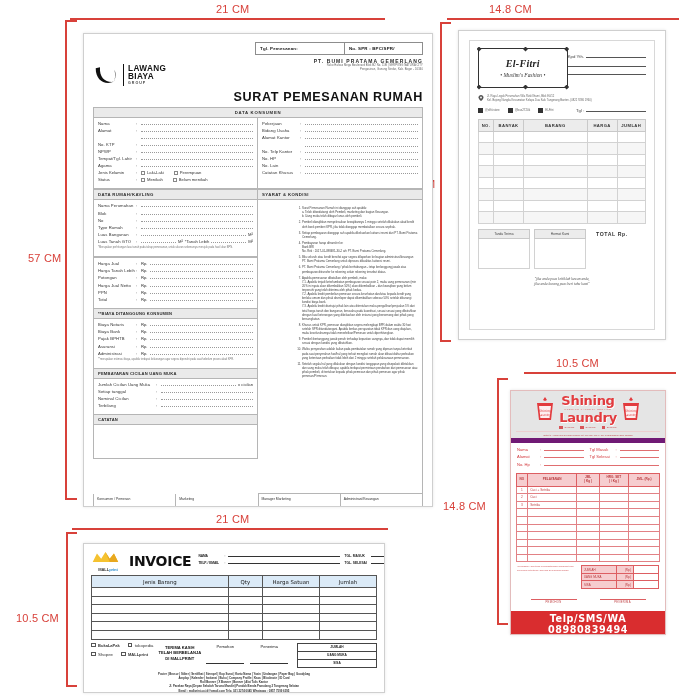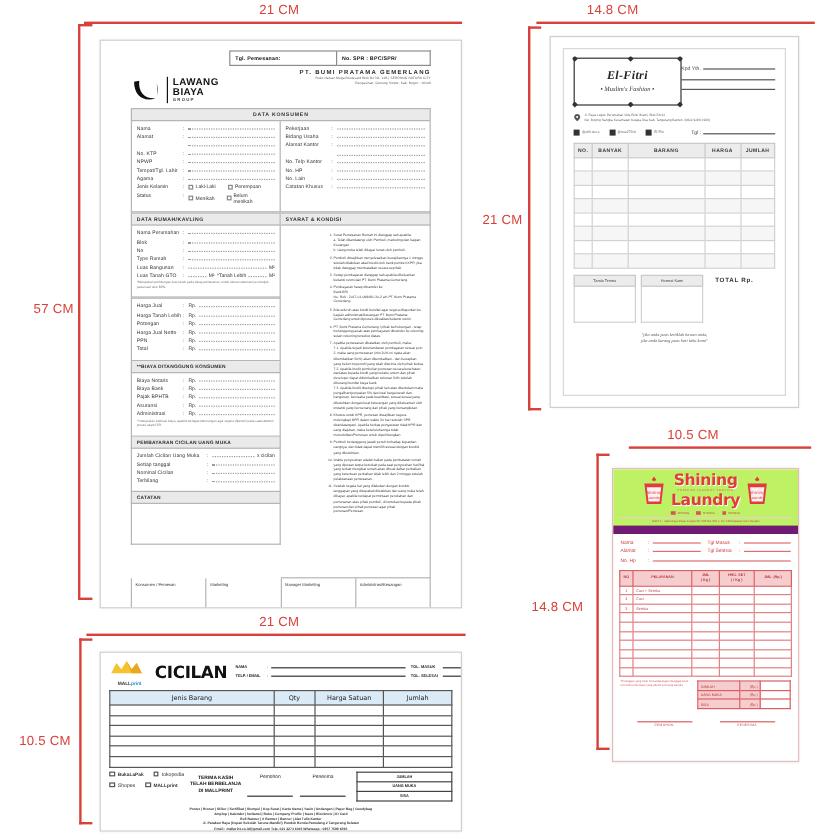--- a/index.html
+++ b/index.html
@@ -18,21 +18,21 @@
     letter-spacing:.2px; white-space:nowrap;
   }
   .bracket { position:absolute; border:2px solid #d8413a; }
   .br-top { border-bottom:none; border-left:none; border-right:none; }
 
   
   .paper { position:absolute; background:#fff; border:1px solid #cfcfcf;
            box-shadow:0 0 3px rgba(0,0,0,.10); overflow:hidden; }
 
   
-  #doc-spr { left:83px; top:33px; width:302px; height:474px; padding:8px 25px; }
+  #doc-spr { left:83px; top:33px; width:350px; height:474px; padding:8px 9px; }
   .spr-topline { display:flex; justify-content:flex-end; gap:0; }
   .spr-box { border:1px solid #8d8d8d; font-size:4.4px; padding:3px 4px;
              color:#111; font-weight:bold; letter-spacing:.2px; }
   .spr-box.a { width:90px; }
   .spr-box.b { width:78px; border-left:none; }
   .spr-head { display:flex; align-items:flex-start; margin-top:3px; }
   .logo-wrap { display:flex; align-items:center; gap:4px; padding-top:5px; }
   .logo-mark { width:26px; height:24px; }
   .logo-div { width:1px; height:22px; background:#111; }
   .logo-txt { line-height:1.0; }
@@ -108,21 +108,21 @@
   .ef-sig .cap { background:#ececec; border:1px solid #c9c9c9; font-size:3.2px;
                  text-align:center; color:#444; padding:2px 0; }
   .ef-sig .bx { border:1px solid #d2d2d2; border-top:none; height:30px; }
   .ef-total { margin-left:6px; font-size:5.2px; font-weight:bold; color:#333;
               letter-spacing:.6px; padding-top:2px;}
   .ef-quote { text-align:center; font-family:"Liberation Serif", serif; font-style:italic;
               font-size:3.6px; color:#555; line-height:1.5; margin-top:8px; }
 
   
   #doc-laundry { left:510px; top:390px; width:156px; height:245px; border:1px solid #e3bcbc; }
-  .sl-head { background:#bef264; border-bottom:7px solid #701a75; padding:4px 5px 2px;
+  .sl-head { background:#e5e5e5; border-bottom:5px solid #701a75; padding:4px 5px 2px;
              position:relative; }
   .sl-row1 { display:flex; align-items:center; justify-content:center; gap:3px; }
   .sl-badge { width:22px; height:26px; flex:none; }
   .sl-word { text-align:center; line-height:.95; }
   .sl-word .w1 { font-size:13px; font-weight:bold; color:#e23b3e; letter-spacing:-.3px;
                  font-family:"DejaVu Sans", sans-serif; text-shadow:0.7px 0.7px 0 #fff; }
   .sl-word .w2 { font-size:13px; font-weight:bold; color:#e23b3e; letter-spacing:-.3px;
                  font-family:"DejaVu Sans", sans-serif; text-shadow:0.7px 0.7px 0 #fff; }
   .sl-word .wtag { font-size:2.3px; color:#d3595b; letter-spacing:.6px; margin:1px 0; }
   .sl-soc { display:flex; justify-content:center; gap:6px; margin-top:2px; }
@@ -242,20 +242,21 @@
           <div class="l2">BIAYA</div>
           <div class="l3">GROUP</div>
         </div>
       </div>
       <div class="spr-head-right">
         <div class="co-name">PT. BUMI PRATAMA GEMERLANG</div>
         <div class="co-addr">Ruko Halvaz Mega Boulevard Blok B2 No. 11B | SERPONG NATURA CITY<br>Pengasinan, Gunung Sindur, Kab. Bogor - 16340</div>
       </div>
     </div>
 
+    <div class="doc-title">SURAT PEMESANAN RUMAH</div>
 
     <div class="band" style="margin-top:3px">DATA KONSUMEN</div>
 
     <div class="cols">
       <div class="col l">
         <div id="cons-left">
             <div class="frow">
               <span class="lb">Nama</span>
               <span class="cl">:</span>
               <span class="dots"></span>
@@ -858,32 +859,33 @@
             </tbody>
           </table>
       </div>
     </div>
 
     <div class="sl-signs">
       <div>PEMOHON</div>
       <div>PENERIMA</div>
     </div>
 
+    <div class="sl-footer">Telp/SMS/WA 08980839494</div>
   </div>
 
   <div class="paper" id="doc-invoice">
     <div class="iv-head">
       <div class="iv-logo">
         <svg viewBox="0 0 40 14" style="width:34px;height:12px">
           <path d="M2 13 L7 3 L12 9 L17 1 L22 9 L27 3 L32 13 Z" fill="#f5c230"></path>
           <path d="M17 1 L22 9 L27 3 L32 13 L22 13 Z" fill="#e8a81f"></path>
         </svg>
         <div class="nm"><span style="color:#3a3a3a">MALL</span><span style="color:#2f8fd0">print</span></div>
       </div>
-      <div class="iv-title">CICILAN</div>
+      <div class="iv-title">INVOICE</div>
       <div class="iv-f1">
         <div class="r">
             <span class="lb">NAMA</span>
             <span class="cl">:</span>
             <span class="ln"></span>
           </div>
         <div class="r">
             <span class="lb">TELP. / EMAIL</span>
             <span class="cl">:</span>
             <span class="ln"></span>

